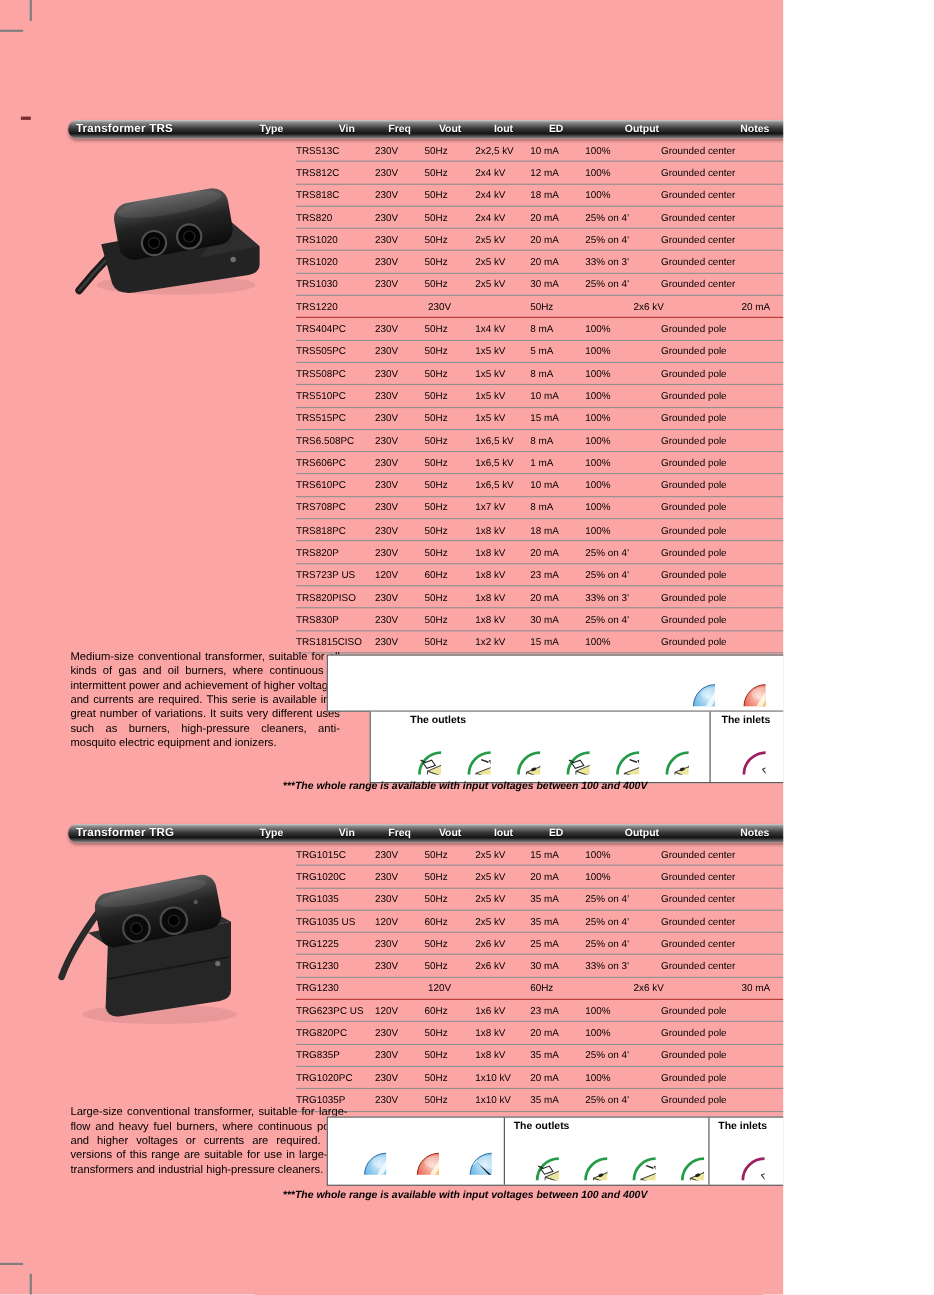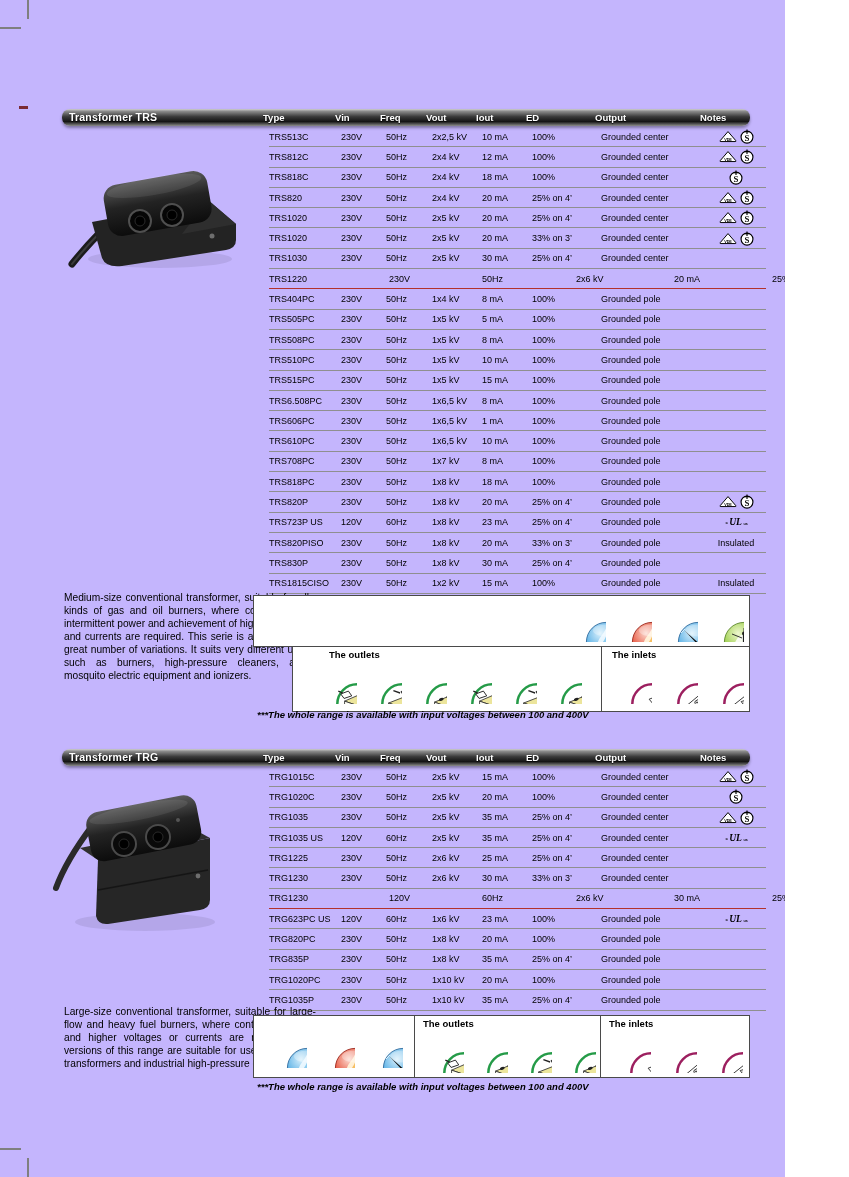--- a/index.html
+++ b/index.html
@@ -1,46 +1,46 @@
 <!DOCTYPE html>
 <html><head>
 <meta charset="utf-8">
 <style>
   html,body{margin:0;padding:0;background:#fff;}
-  .page{position:relative;width:785px;height:1177px;background:#c4b5fd;overflow:hidden;
+  .page{position:relative;width:712px;height:1177px;background:#fca5a5;overflow:hidden;
         font-family:"Liberation Sans",sans-serif;color:#000;}
   
   .crop-v{position:absolute;width:2px;height:19px;background:#7f7f7f;}
   .crop-h{position:absolute;width:21px;height:2px;background:#7f7f7f;}
   .regdash{position:absolute;left:19px;top:106px;width:9px;height:3px;background:#7a2b34;}
   
   .band{position:absolute;left:62px;width:688px;height:17px;border-radius:8px;
         background:linear-gradient(180deg,#cfcfcf 0%,#8a8a8a 14%,#3a3a3a 45%,#141414 74%,#8d8d8d 100%);
         box-shadow:0 2px 3px rgba(0,0,0,.35);}
   .band-title{position:absolute;left:7px;top:0;line-height:17px;font-size:10.5px;font-weight:bold;color:#fff;
         letter-spacing:.2px;text-shadow:0 1px 1px rgba(0,0,0,.8);white-space:nowrap;}
-  .hgrid{position:absolute;left:201px;top:0;width:497px;height:17px;display:grid;
+  .hgrid{position:absolute;left:174px;top:0;width:497px;height:17px;display:grid;
         grid-template-columns:72px 45px 46px 50px 50px 69px 105px 60px;align-items:center;}
   .hgrid span{color:#fff;font-weight:bold;font-size:9.5px;text-shadow:0 1px 1px rgba(0,0,0,.8);white-space:nowrap;}
   .hgrid span.cen{text-align:left;}
   
   .rows{position:absolute;left:269px;width:497px;}
   .trow{display:grid;grid-template-columns:72px 45px 46px 50px 50px 69px 105px 60px;height:20.3px;
         border-bottom:1px solid #8f8f8f;align-items:center;box-sizing:border-box;}
   .trow.red-sep{border-bottom-color:#b3322b;gap:48px;}
   .trow .c{font-size:9px;white-space:nowrap;}
   .notes-cell{display:flex;justify-content:center;align-items:center;gap:3px;height:100%;}
   .ic-vde{width:18px;height:13px;}
   .ic-s{width:14px;height:15px;}
   .ic-ul{width:23px;height:12px;}
   .ntext{font-size:9px;}
   
   .desc{position:absolute;font-size:10.2px;line-height:1.27;text-align:justify;}
   
-  .framed{position:absolute;border:1px solid #4a4a4a;box-sizing:border-box;background:#fff;}
+  .framed{position:absolute;border:1px solid #4a4a4a;box-sizing:border-box;background:#fff;margin-left:44px;}
   .appbox-trs{left:253px;top:595px;width:497px;height:52px;display:flex;justify-content:flex-end;
         align-items:center;gap:4px;padding-right:5px;}
   .connbox-trs{left:292px;top:647px;width:458px;height:65px;border-top:none;display:flex;}
   .bigbox-trg{left:253px;top:1015px;width:497px;height:63px;display:flex;}
   .badge{width:42px;height:42px;flex:0 0 auto;}
   .connbadge{width:44px;height:44px;flex:0 0 auto;}
   .conn-label{font-size:9.5px;font-weight:bold;margin-top:2px;white-space:nowrap;}
   .outcell{width:309px;border-right:1px solid #4a4a4a;box-sizing:border-box;display:flex;flex-direction:column;}
   .outcell .conn-label{margin-left:36px;}
   .outcell .conn-icons{display:flex;justify-content:center;gap:1px;margin-top:0;}

